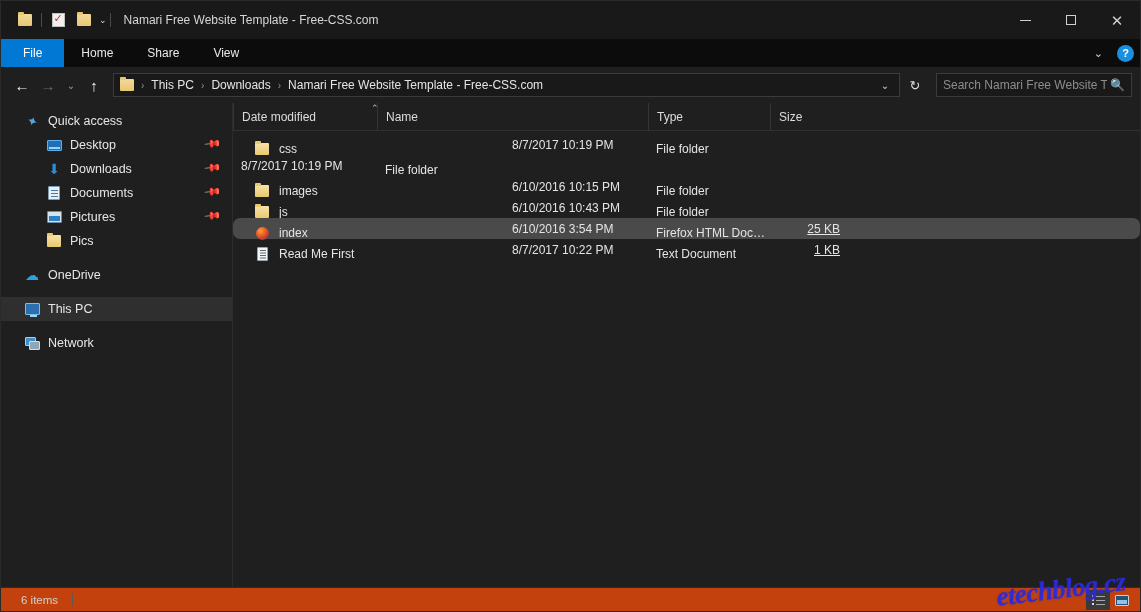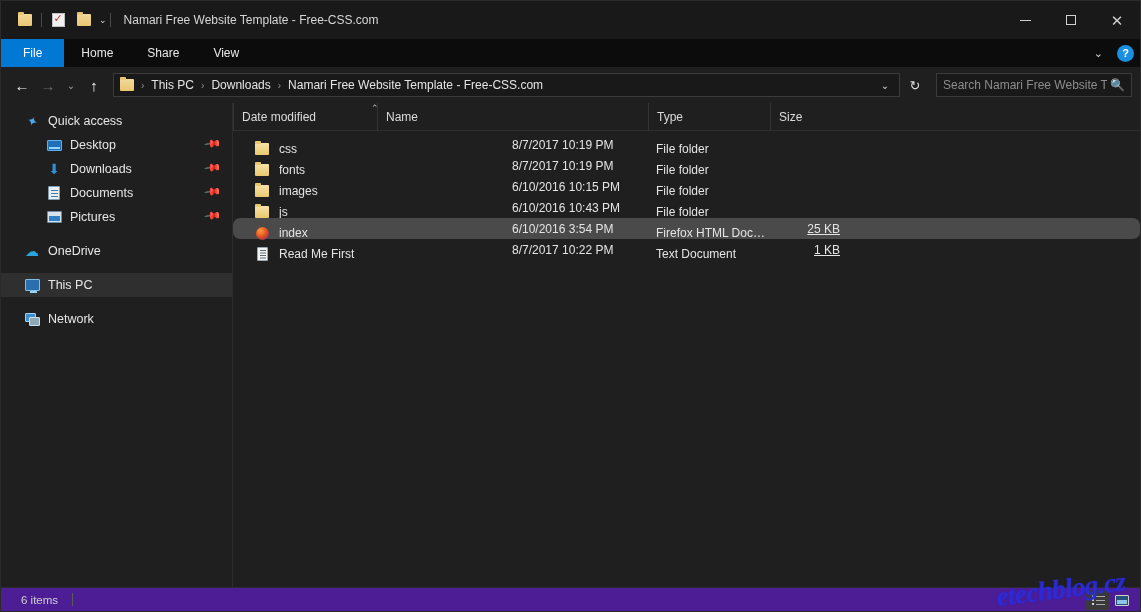--- a/index.html
+++ b/index.html
@@ -274,21 +274,21 @@
   }
   .txt-ico:after {
     content: ""; position: absolute; left: 2px; top: 2px; width: 6px; height: 1px;
     background: #5c6a74;
     box-shadow: 0 2.5px 0 #5c6a74, 0 5px 0 #5c6a74, 0 7.5px 0 #5c6a74;
   }
 
   
   .statusbar {
     height: 24px; flex: 0 0 24px;
-    background: #4c1d95;
+    background: #c2410c;
     border-top: 1px solid #2c2c2c;
     display: flex; align-items: center;
     position: relative;
   }
   .status-text { font-size: 11.5px; color: #d0d0d0; padding-left: 20px; }
   .status-sep { width: 1px; height: 13px; background: #5a5a5a; margin-left: 14px; }
   .viewbtns { position: absolute; right: 6px; top: 2px; display: flex; gap: 0px; }
   .viewbtn {
     width: 24px; height: 20px;
     display: flex; align-items: center; justify-content: center;
@@ -439,20 +439,26 @@
       </div>
 
       <div class="side-item child">
         <div class="side-icon">
             <div class="ico-pic"></div>
           </div>
         <div class="side-label">Pictures</div>
         <div class="pin">📌</div>
       </div>
 
+      <div class="side-item child">
+        <div class="side-icon">
+            <div class="folder-ico"></div>
+          </div>
+        <div class="side-label">Pics</div>
+      </div>
 
 
       <div class="side-gap"></div>
 
       <div class="side-item root">
         <div class="side-icon">
             <span class="ico-cloud">☁</span>
           </div>
         <div class="side-label">OneDrive</div>
       </div>
@@ -495,26 +501,20 @@
                 <div class="folder-ico"></div>
               </div>
             <span>css</span>
           </div>
           <div class="cell c-date">8/7/2017 10:19 PM</div>
           <div class="cell c-type">File folder</div>
           <div class="cell c-size"></div>
         </div>
 
         <div class="row">
-          <div class="cell c-name">
-            <div class="row-icon">
-                <div class="folder-ico"></div>
-              </div>
-            <span>fonts</span>
-          </div>
           <div class="cell c-date">8/7/2017 10:19 PM</div>
           <div class="cell c-type">File folder</div>
           <div class="cell c-size"></div>
         </div>
 
         <div class="row">
           <div class="cell c-name">
             <div class="row-icon">
                 <div class="folder-ico"></div>
               </div>

